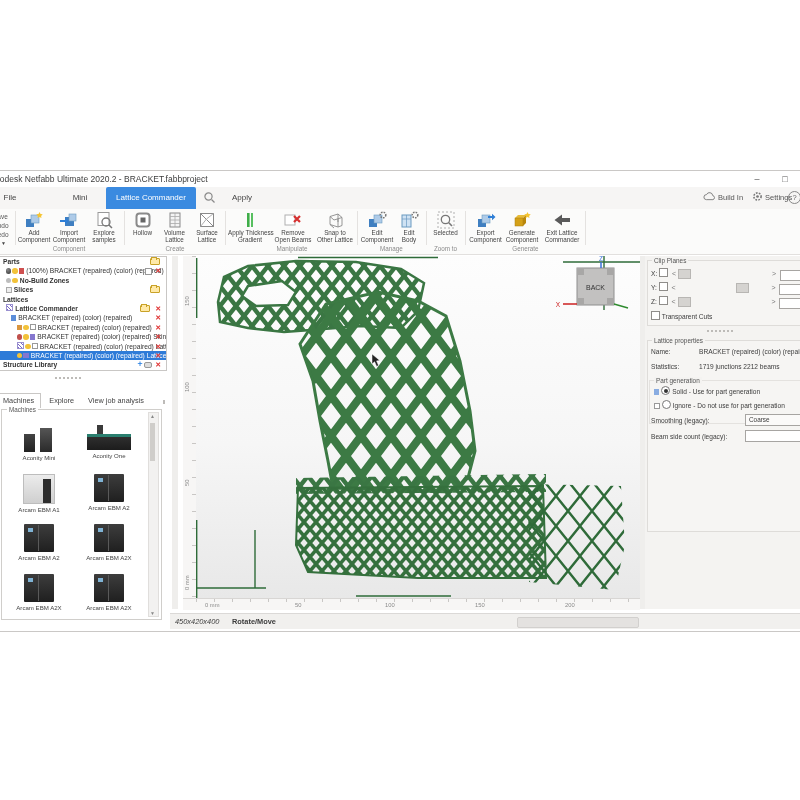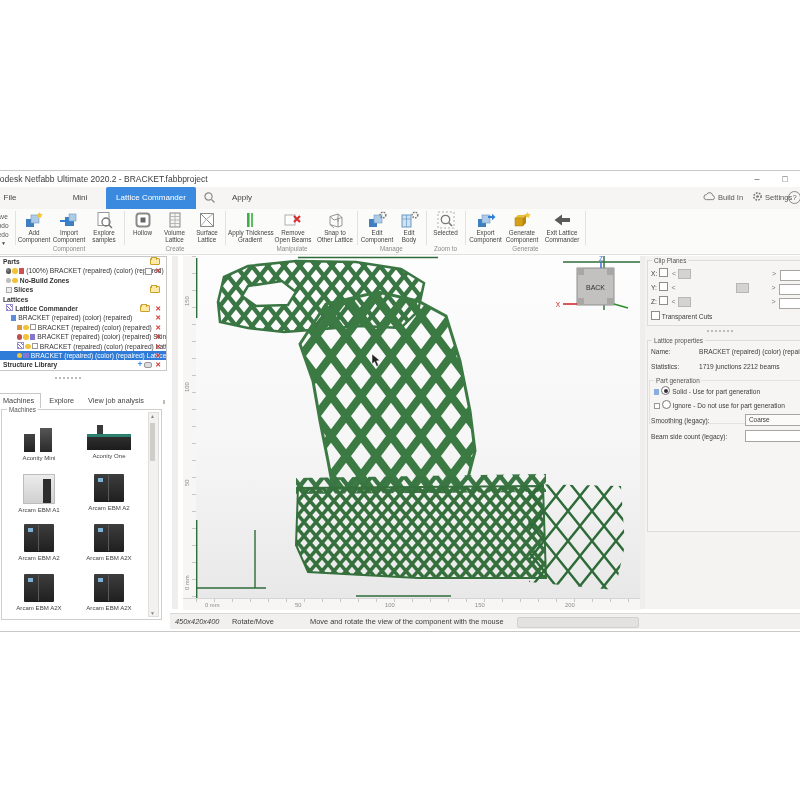--- a/index.html
+++ b/index.html
@@ -588,19 +588,18 @@
       <span class="abs ddown" style="left:94px;top:-2px;">Coarse</span>
     </div>
     <div class="cprow" style="top:176px;">
       <span>Beam side count (legacy):</span>
       <span class="abs inbox" style="left:94px;top:-2px;"></span>
     </div>
   </div>
 
   <div class="statusbar">
     <span class="abs" style="left:5px;font-style:italic;">450x420x400</span>
-    <span class="abs" style="left:62px;">Rotate/Move</span>
-    <span class="abs" style="left:140px;">Move and rotate the view of the component with the mouse</span>
+    <span class="abs" style="left:62px;font-weight:bold;">Rotate/Move</span>
     <span class="progress"></span>
   </div>
 
 </div>
 </div>
 
 </body></html>

